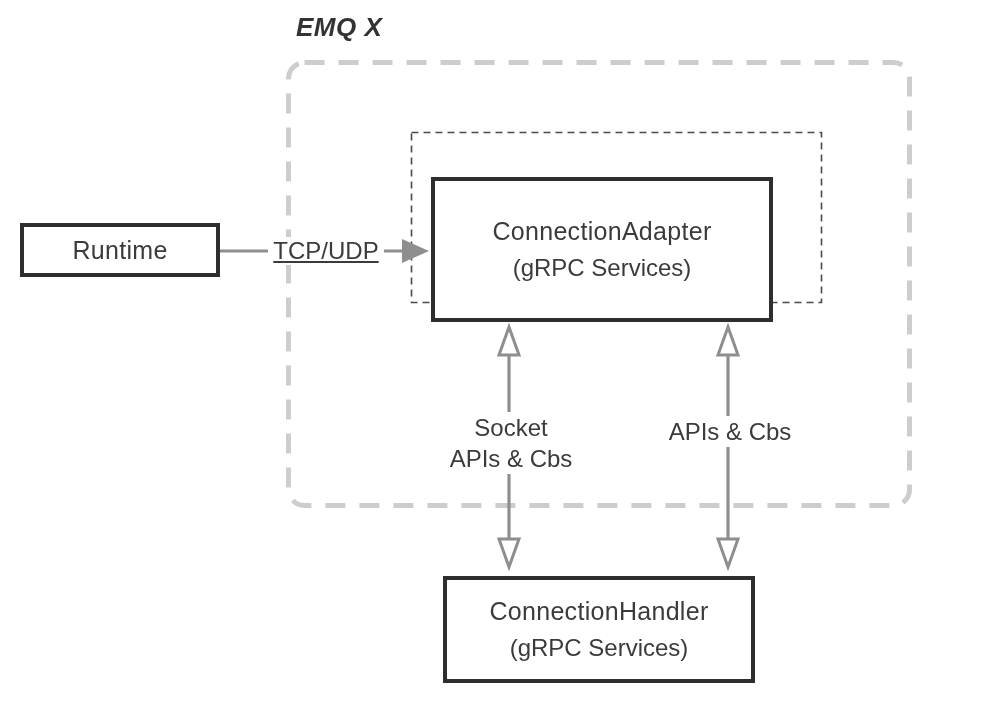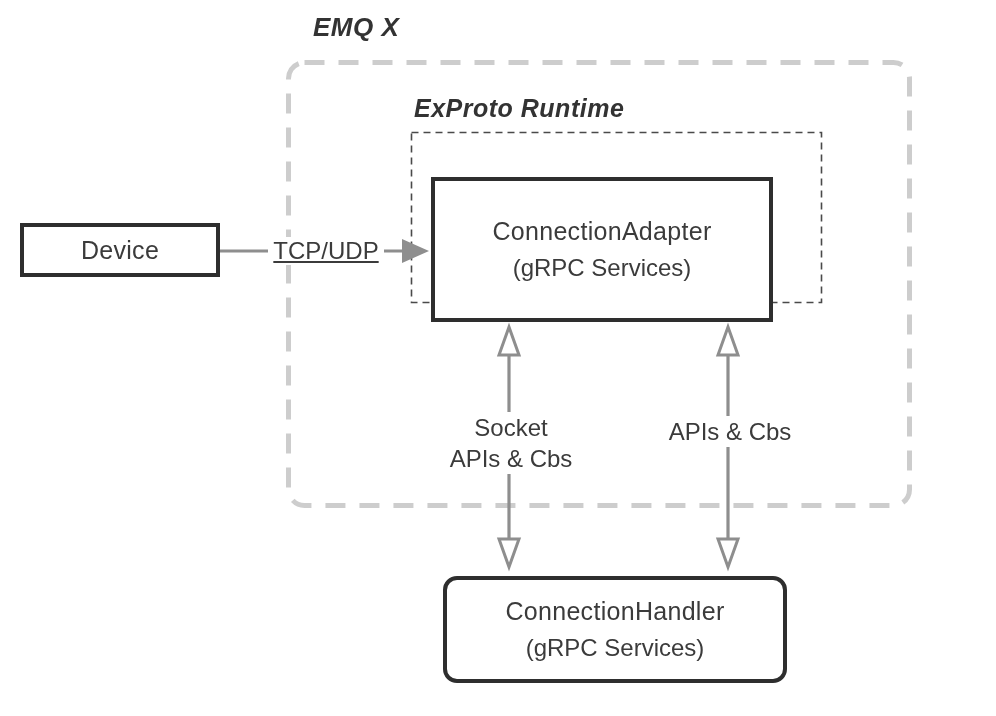--- a/index.html
+++ b/index.html
@@ -94,22 +94,22 @@
     z-index: 3;
     background: var(--background);
     font-size: 24px;
     color: var(--text);
     text-align: center;
     white-space: nowrap;
   }
   .edge-label.two-line { line-height: 31px; }
   #device-box   { left: 20px;  top: 223px; width: 200px; height: 54px; }
   #adapter-box  { left: 431px; top: 177px; width: 342px; height: 145px; }
-  #handler-box  { left: 443px; top: 576px; width: 344px; height: 107px; border-radius: 14px; }
-  #emqx-title   { left: 313px; top: 12px; text-align: center; }
+  #handler-box  { left: 443px; top: 576px; width: 312px; height: 107px; }
+  #emqx-title   { left: 296px; top: 12px; text-align: center; }
   #runtime-title{ left: 414px; top: 94px;  font-size: 25px; }
   #tcp-udp-label{ left: 268px; top: 237px; width: 116px; height: 28px; line-height: 28px; text-decoration: underline; }
   #socket-label { left: 441px; top: 412px; width: 140px; text-align: center; }
   #pubsub-label { left: 660px; top: 416px; width: 140px; }
 </style>
 </head>
 <body>
 
 <div class="canvas">
 
@@ -125,24 +125,23 @@
     <line class="edge-line" x1="509" y1="352" x2="509" y2="541"></line>
     <polygon class="arrowhead-hollow" points="509,327 499,355 519,355"></polygon>
     <polygon class="arrowhead-hollow" points="509,567 499,539 519,539"></polygon>
 
     <line class="edge-line" x1="728" y1="352" x2="728" y2="541"></line>
     <polygon class="arrowhead-hollow" points="728,327 718,355 738,355"></polygon>
     <polygon class="arrowhead-hollow" points="728,567 718,539 738,539"></polygon>
   </svg>
 
   <div id="emqx-title" class="group-title">EMQ X</div>
-  <div id="runtime-title" class="group-title">ExProto Runtime</div>
 
   <div id="device-box" class="node-box">
-    <div class="node-label">Device</div>
+    <div class="node-label">Runtime</div>
   </div>
 
   <div id="adapter-box" class="node-box">
     <div class="node-label">ConnectionAdapter</div>
     <div class="node-sublabel">(gRPC Services)</div>
   </div>
 
   <div id="handler-box" class="node-box">
     <div class="node-label">ConnectionHandler</div>
     <div class="node-sublabel">(gRPC Services)</div>

